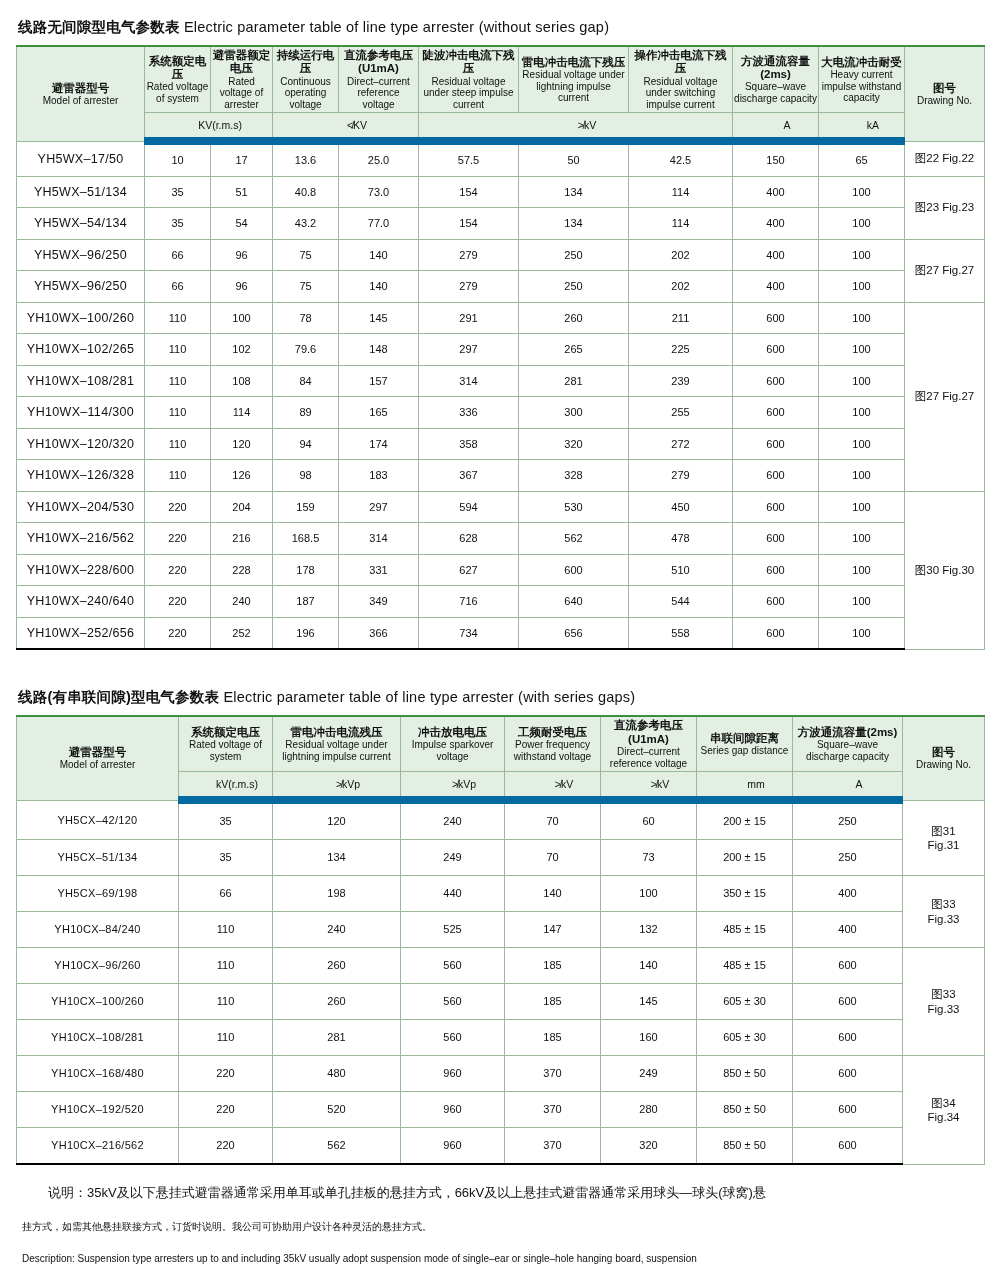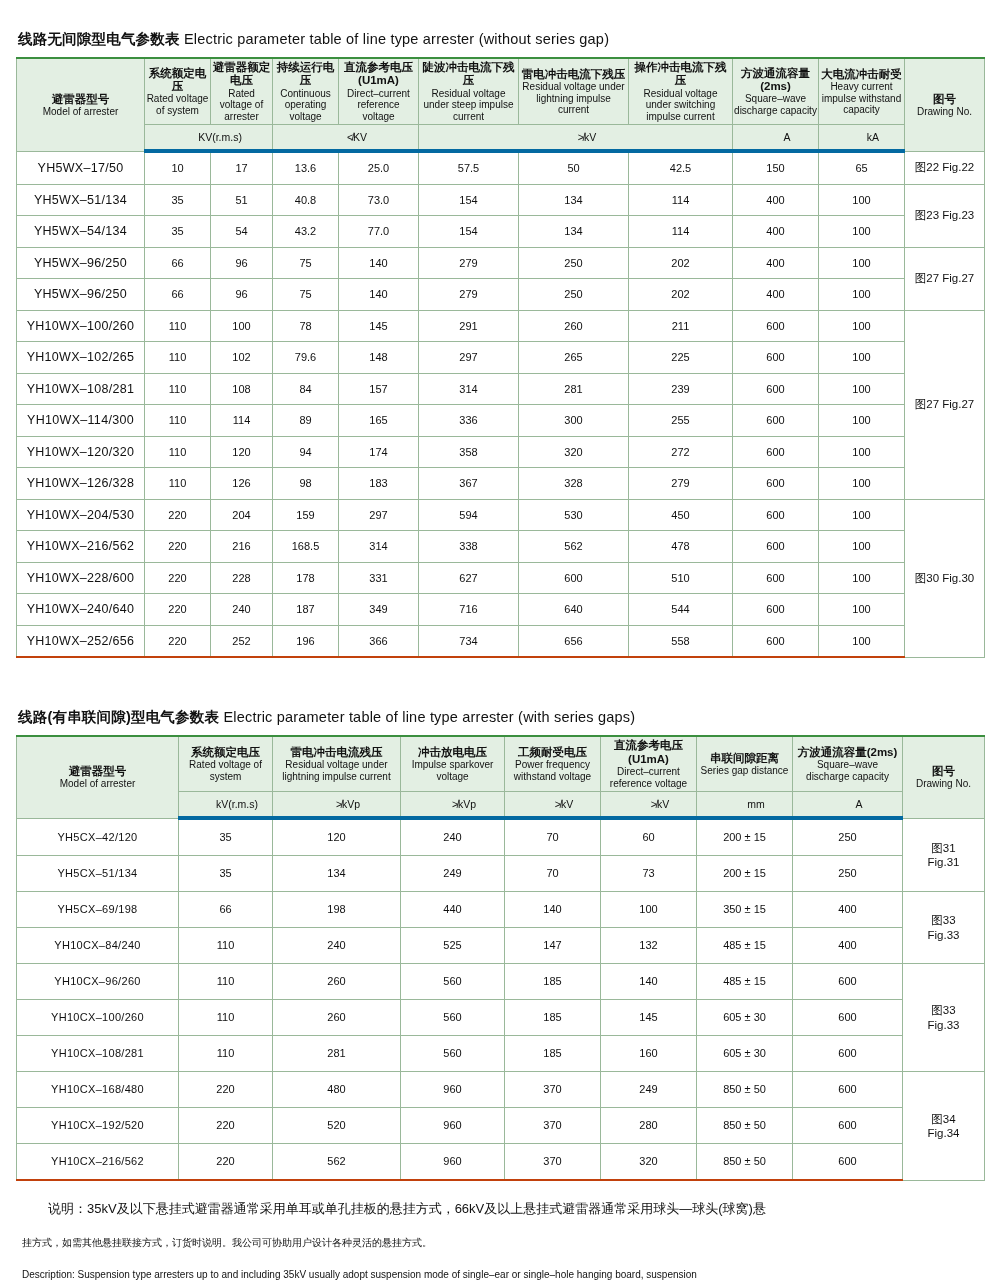--- a/index.html
+++ b/index.html
@@ -16,21 +16,21 @@
   }
   .page {
     width: 1000px;
     padding: 14px 16px 10px 16px;
     box-sizing: border-box;
   }
   .section-title {
     font-size: 14.5px;
     font-weight: bold;
     color: #111;
-    margin: 16px 0 8px 2px;
+    margin: 4px 0 8px 2px;
     letter-spacing: 0.2px;
   }
   .section-title .en {
     font-weight: normal;
   }
   table.ptable {
     border-collapse: collapse;
     width: 968px;
     table-layout: fixed;
     background: #eef6ee;
@@ -109,24 +109,24 @@
     font-size: 10px;
   }
   .desc .en {
     font-size: 10px;
     line-height: 1.5;
   }
   table.ptable.topline {
     border-top: 2px solid #3b8f3f;
   }
   table.ptable tbody tr:last-child td {
-    border-bottom: 2px solid #c2410c;
+    border-bottom: 2px solid #000000;
   }
   table.ptable thead tr.unit-row td {
-    border-bottom: 4px solid #0369a1;
+    border-bottom: 8px solid #0369a1;
     padding-left: 24px;
   }
 </style>
 </head>
 <body>
 
 <div class="page">
 
   <div class="section-title">
     <span>线路无间隙型电气参数表</span>
@@ -351,21 +351,21 @@
           <td class="num">600</td>
           <td class="num">100</td>
           <td class="fig" rowspan="5">图30 Fig.30</td>
         </tr>
         <tr>
           <td class="model">YH10WX–216/562</td>
           <td class="num">220</td>
           <td class="num">216</td>
           <td class="num">168.5</td>
           <td class="num">314</td>
-          <td class="num">338</td>
+          <td class="num">628</td>
           <td class="num">562</td>
           <td class="num">478</td>
           <td class="num">600</td>
           <td class="num">100</td>
         </tr>
         <tr>
           <td class="model">YH10WX–228/600</td>
           <td class="num">220</td>
           <td class="num">228</td>
           <td class="num">178</td>

